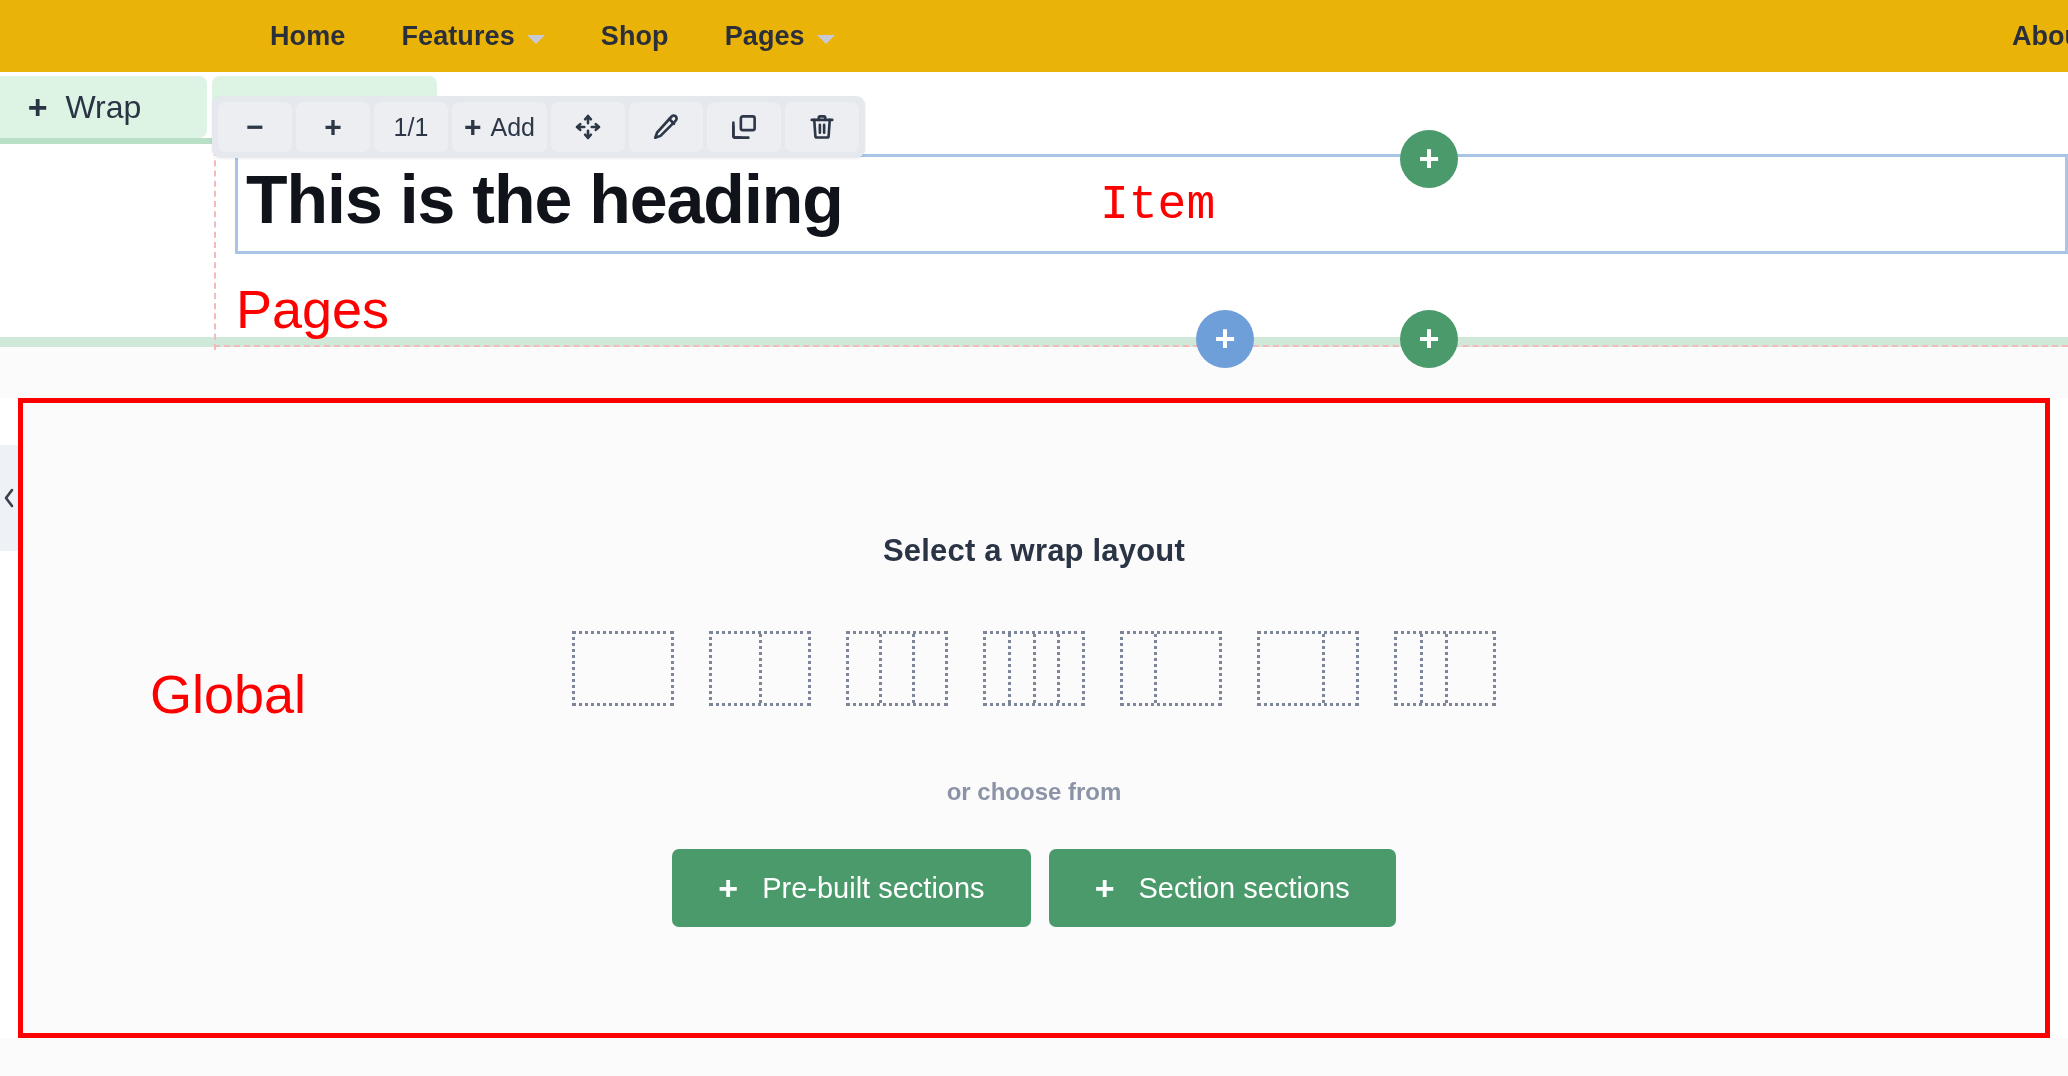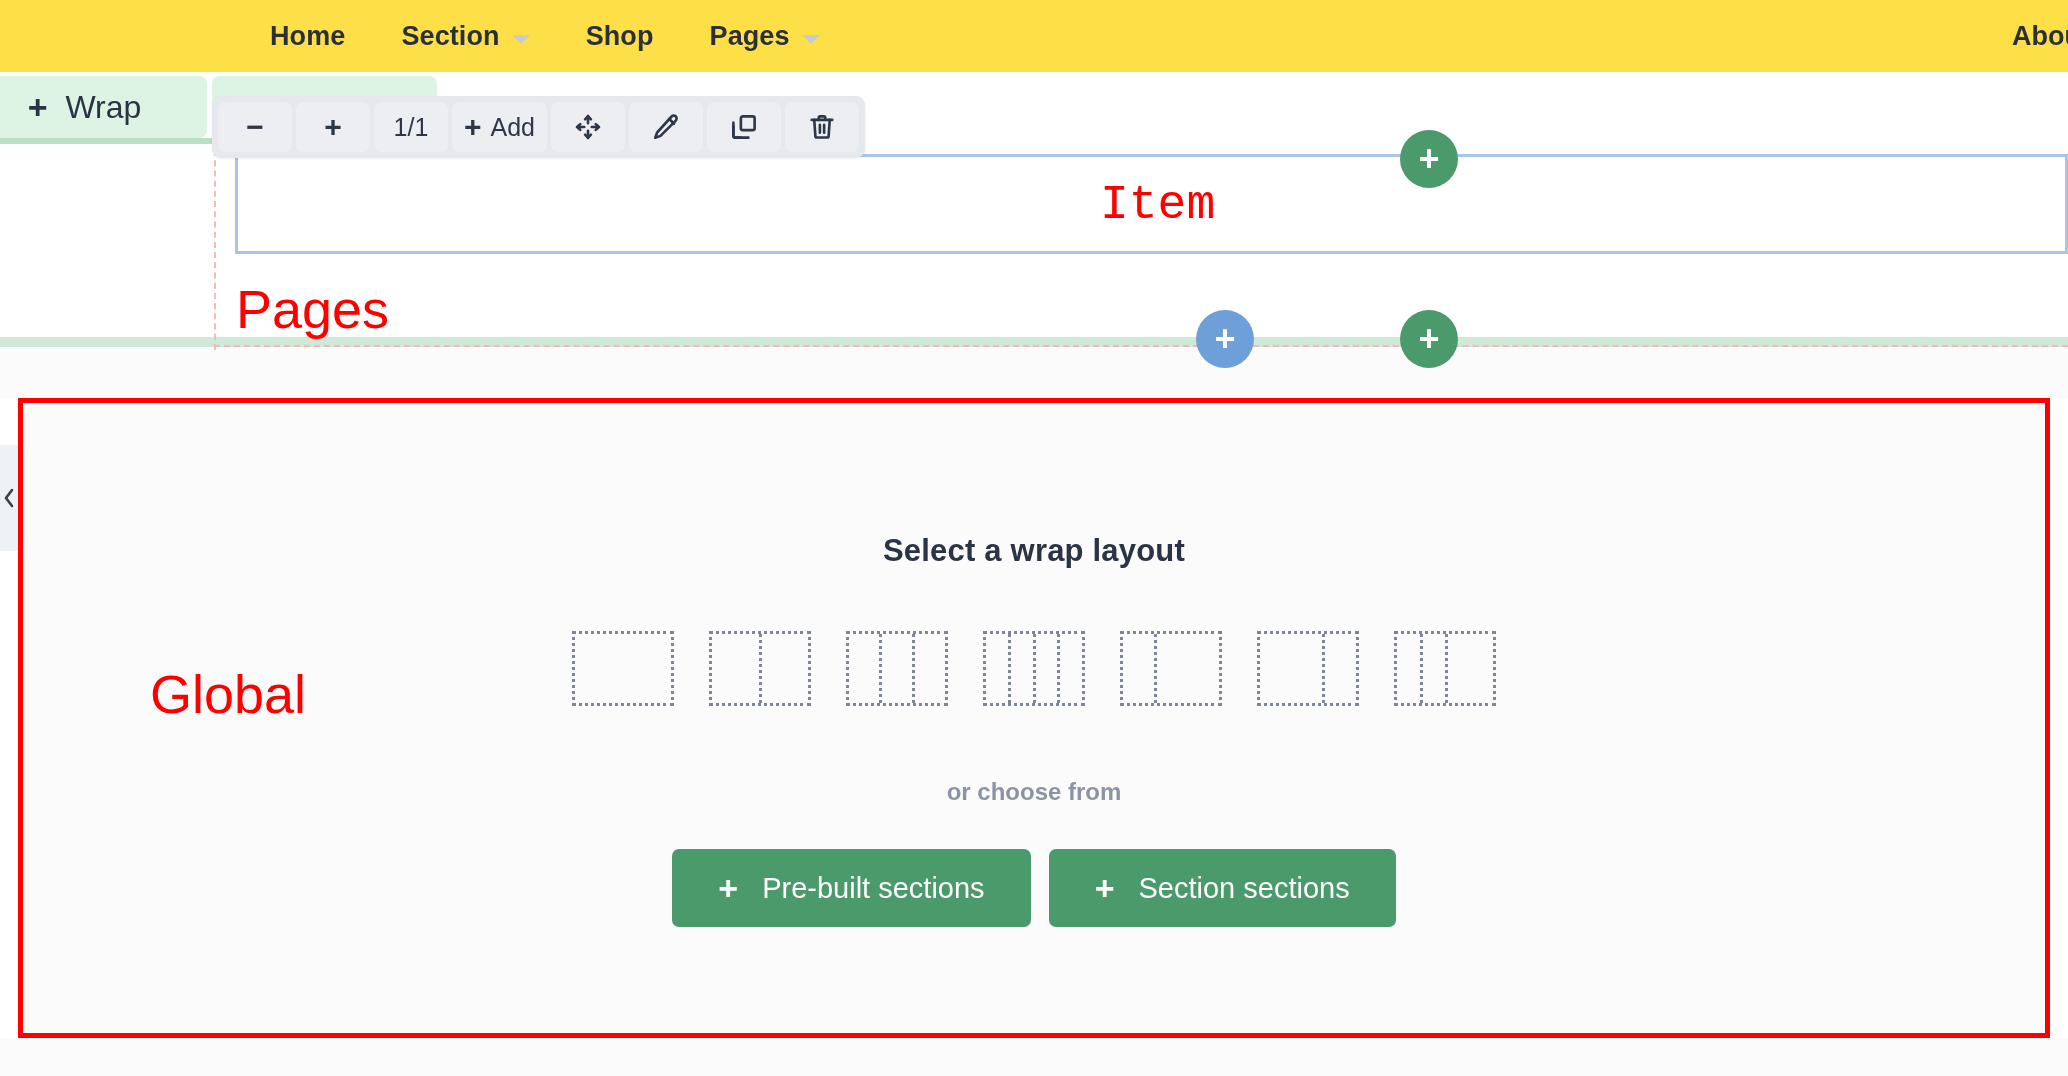--- a/index.html
+++ b/index.html
@@ -15,21 +15,21 @@
     overflow: hidden;
     background: #ffffff;
   }
 
   
   #site-nav {
     position: absolute;
     left: 0; top: 0;
     width: 2068px;
     height: 72px;
-    background: #fde047;
+    background: #eab308;
     display: flex;
     align-items: center;
     z-index: 5;
   }
   #site-nav .nav-inner {
     display: flex;
     align-items: center;
     gap: 56px;
     margin-left: 270px;
   }
@@ -360,21 +360,21 @@
   <div id="canvas-bottom"></div>
   <div id="green-band"></div>
   <div id="green-band-top"></div>
 
   <div id="site-nav">
     <div class="nav-inner">
       <div class="nav-item">
         <span>Home</span>
       </div>
       <div class="nav-item">
-        <span>Section</span>
+        <span>Features</span>
         <span class="caret"></span>
       </div>
       <div class="nav-item">
         <span>Shop</span>
       </div>
       <div class="nav-item">
         <span>Pages</span>
         <span class="caret"></span>
       </div>
     </div>
@@ -445,20 +445,21 @@
           <path d="M10.3 10.3v6.3M13.7 10.3v6.3"></path>
         </svg>
       </span>
     </div>
   </div>
 
   <div class="v-guide" id="guide-v-left"></div>
   <div class="h-guide" id="guide-h-bottom"></div>
 
   <div id="heading-row-outline"></div>
+  <div id="heading-text">This is the heading</div>
 
   <div class="annot" id="annot-item">Item</div>
   <div class="annot" id="annot-warp">Pages</div>
   <div class="annot" id="annot-section">Global</div>
 
   <div class="fab green" id="fab-top-green">+</div>
   <div class="fab blue" id="fab-row-blue">+</div>
   <div class="fab green" id="fab-row-green">+</div>
 
   <div id="section-outline"></div>

